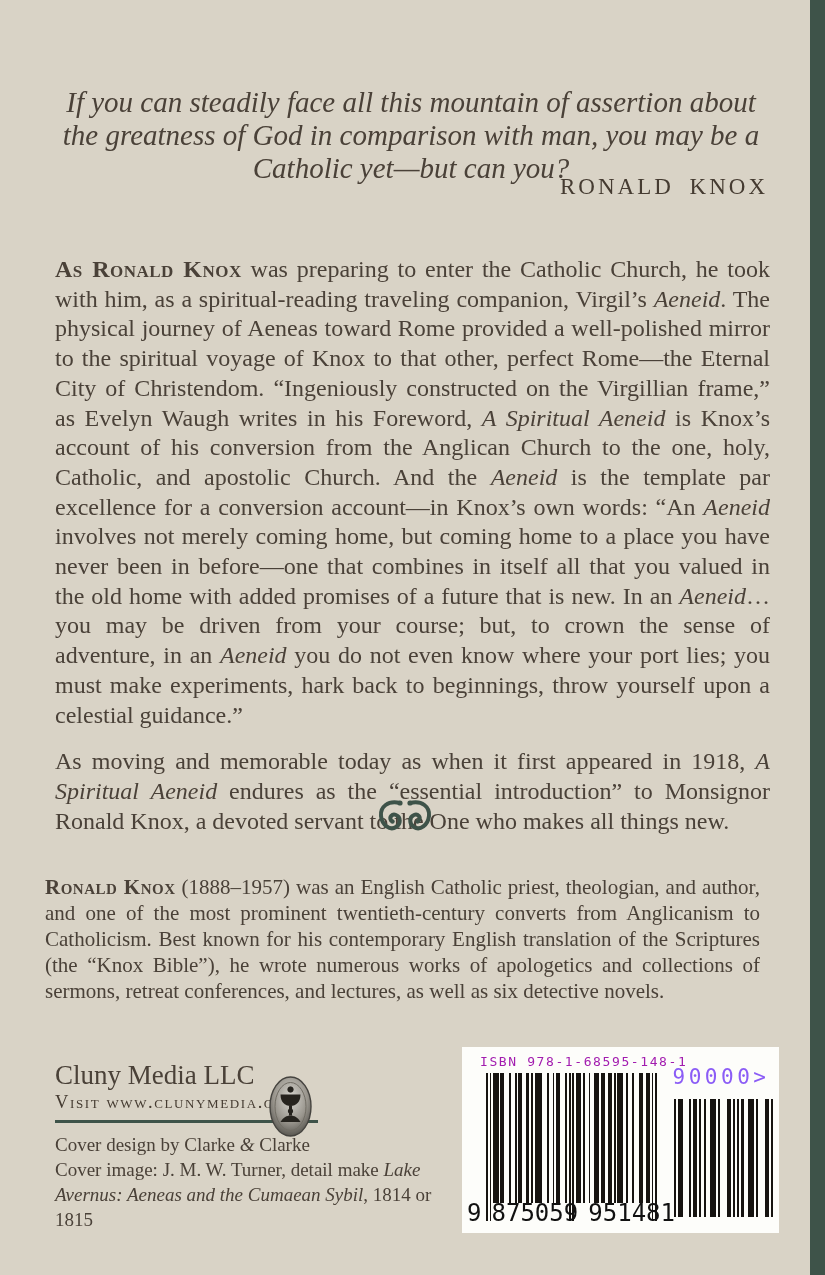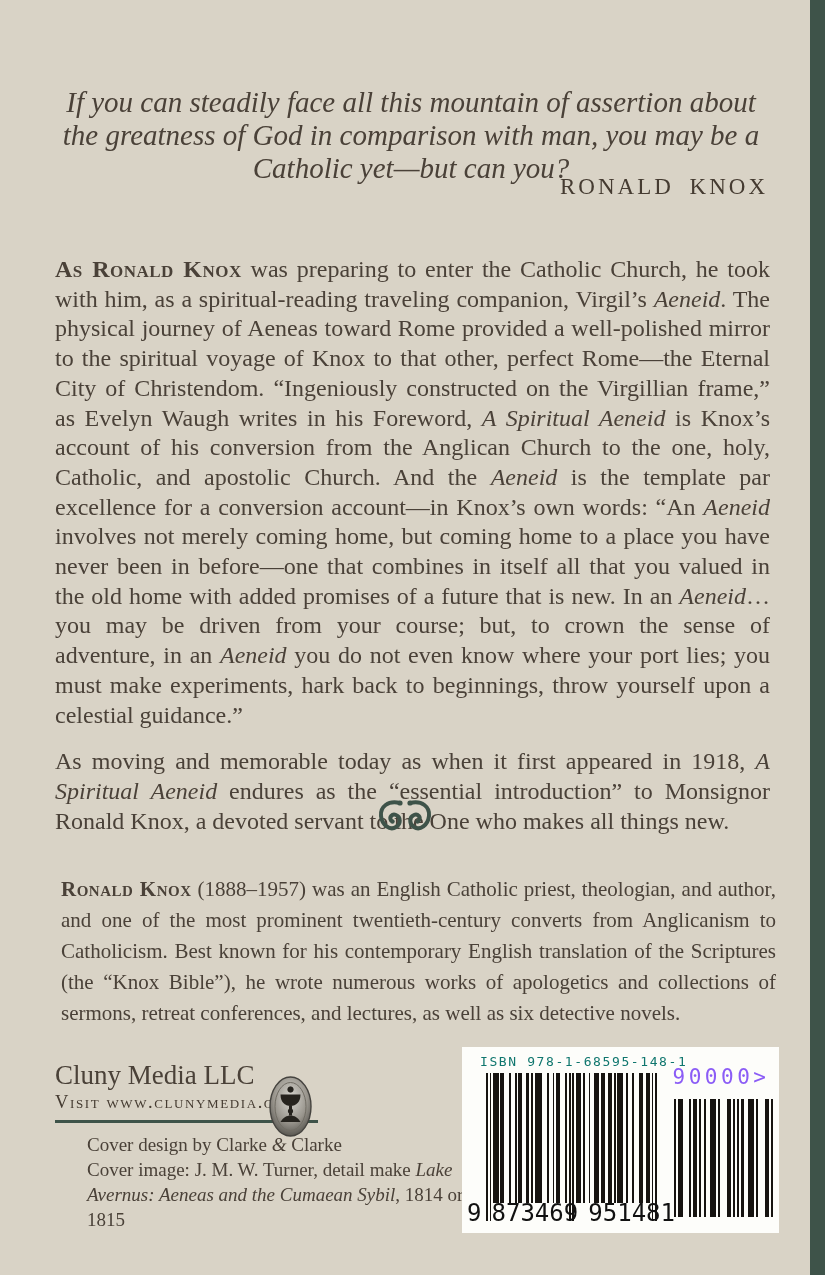--- a/index.html
+++ b/index.html
@@ -40,54 +40,53 @@
     font-size:24px;line-height:29.7px;text-align:justify;
   }
   .synopsis p + p{margin-top:17px;}
   .seg-i{font-style:italic;}
   .seg-sc{font-variant:small-caps;font-weight:bold;letter-spacing:.5px;}
   .ornament-wrap{
     position:absolute;top:797px;left:0;width:810px;
     text-align:center;
   }
   .bio{
-    position:absolute;top:874px;left:61px;width:715px;
-    font-size:21px;line-height:31px;text-align:justify;
+    position:absolute;top:874px;left:45px;width:715px;
+    font-size:21px;line-height:26px;text-align:justify;
   }
   .publisher{
     position:absolute;left:55px;top:1060px;width:400px;
   }
   .publisher-name{
     font-size:27px;color:var(--ink);font-weight:normal;
   }
   .publisher-visit{
     font-variant:small-caps;font-size:18.5px;letter-spacing:1.6px;
     color:var(--ink-dark);margin-top:1px;
   }
   .publisher-rule{
     width:263px;height:3px;background:var(--green);
     border:none;margin-top:7px;
   }
   .credits{
     margin-top:9px;font-size:19px;line-height:25px;width:392px;
     color:var(--ink);
-    margin-left:32px;
   }
   .press-logo{
     position:absolute;left:269px;top:1076px;width:43px;height:61px;
   }
   .barcode-box{
     position:absolute;left:462px;top:1047px;width:317px;height:186px;
     background:var(--paper);
   }
   .isbn-label{
     position:absolute;top:7px;left:18px;width:184px;
     font-family:"DejaVu Sans Mono", monospace;
     font-size:13px;letter-spacing:1.6px;text-align:center;
-    color:#0f766e;white-space:nowrap;
+    color:#a21caf;white-space:nowrap;
   }
   .ean13-svg{position:absolute;left:24px;top:26px;}
   .ean-digits{
     position:absolute;left:5px;top:151px;width:208px;
     display:flex;justify-content:space-between;
     font-family:"DejaVu Sans Mono", monospace;
     font-size:24px;color:#111;line-height:30px;
   }
   .addon-label{
     position:absolute;left:206px;top:18px;width:106px;
@@ -207,21 +206,21 @@
         <rect x="145.80" y="0" width="1.8" height="130" fill="#161310" shape-rendering="crispEdges"></rect>
         <rect x="153.00" y="0" width="1.8" height="130" fill="#161310" shape-rendering="crispEdges"></rect>
         <rect x="154.80" y="0" width="1.8" height="130" fill="#161310" shape-rendering="crispEdges"></rect>
         <rect x="160.20" y="0" width="1.8" height="130" fill="#161310" shape-rendering="crispEdges"></rect>
         <rect x="162.00" y="0" width="1.8" height="130" fill="#161310" shape-rendering="crispEdges"></rect>
         <rect x="165.60" y="0" width="1.8" height="148" fill="#161310" shape-rendering="crispEdges"></rect>
         <rect x="169.20" y="0" width="1.8" height="148" fill="#161310" shape-rendering="crispEdges"></rect>
       </svg>
     <div class="ean-digits">
       <span>9</span>
-      <span>873469</span>
+      <span>875059</span>
       <span>951481</span>
     </div>
     <div class="addon-label">90000&gt;</div>
     <svg class="ean5-svg" id="ean5" width="101" height="118" viewBox="0 0 100.8 118" preserveAspectRatio="none">
         <rect x="2.10" y="0" width="2.1" height="118" fill="#161310" shape-rendering="crispEdges"></rect>
         <rect x="6.30" y="0" width="2.1" height="118" fill="#161310" shape-rendering="crispEdges"></rect>
         <rect x="8.40" y="0" width="2.1" height="118" fill="#161310" shape-rendering="crispEdges"></rect>
         <rect x="16.80" y="0" width="2.1" height="118" fill="#161310" shape-rendering="crispEdges"></rect>
         <rect x="21.00" y="0" width="2.1" height="118" fill="#161310" shape-rendering="crispEdges"></rect>
         <rect x="23.10" y="0" width="2.1" height="118" fill="#161310" shape-rendering="crispEdges"></rect>

